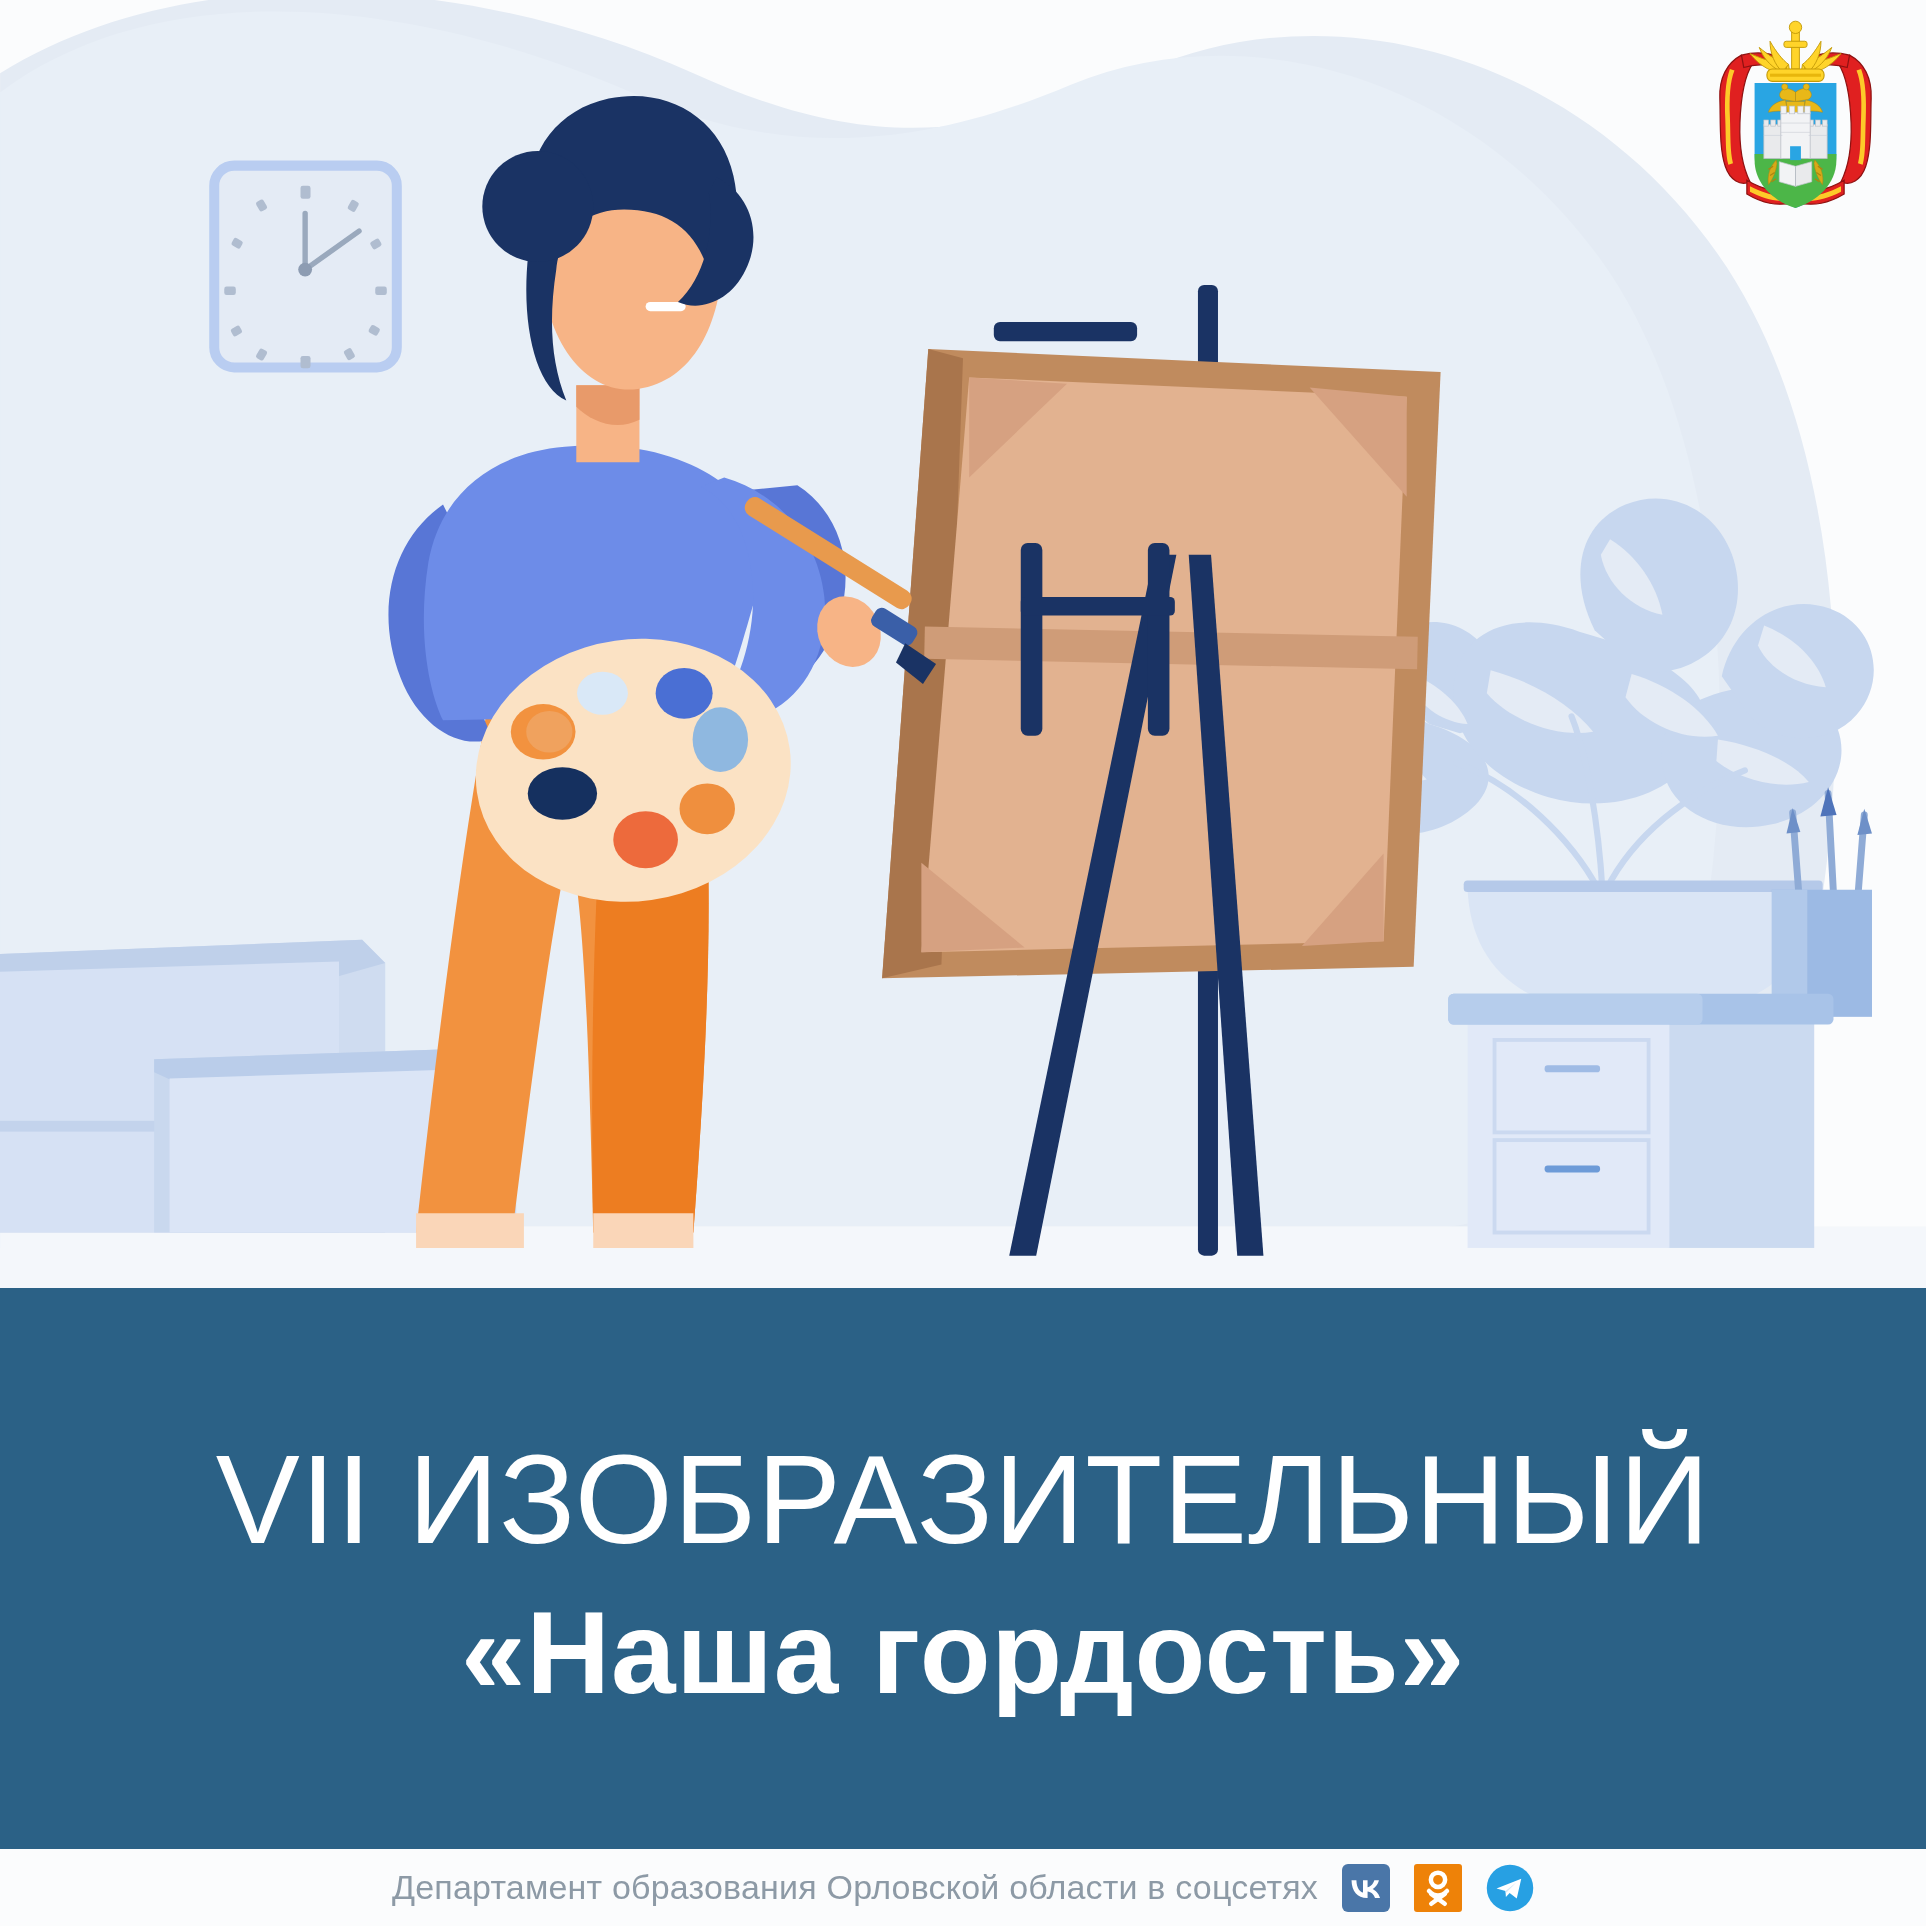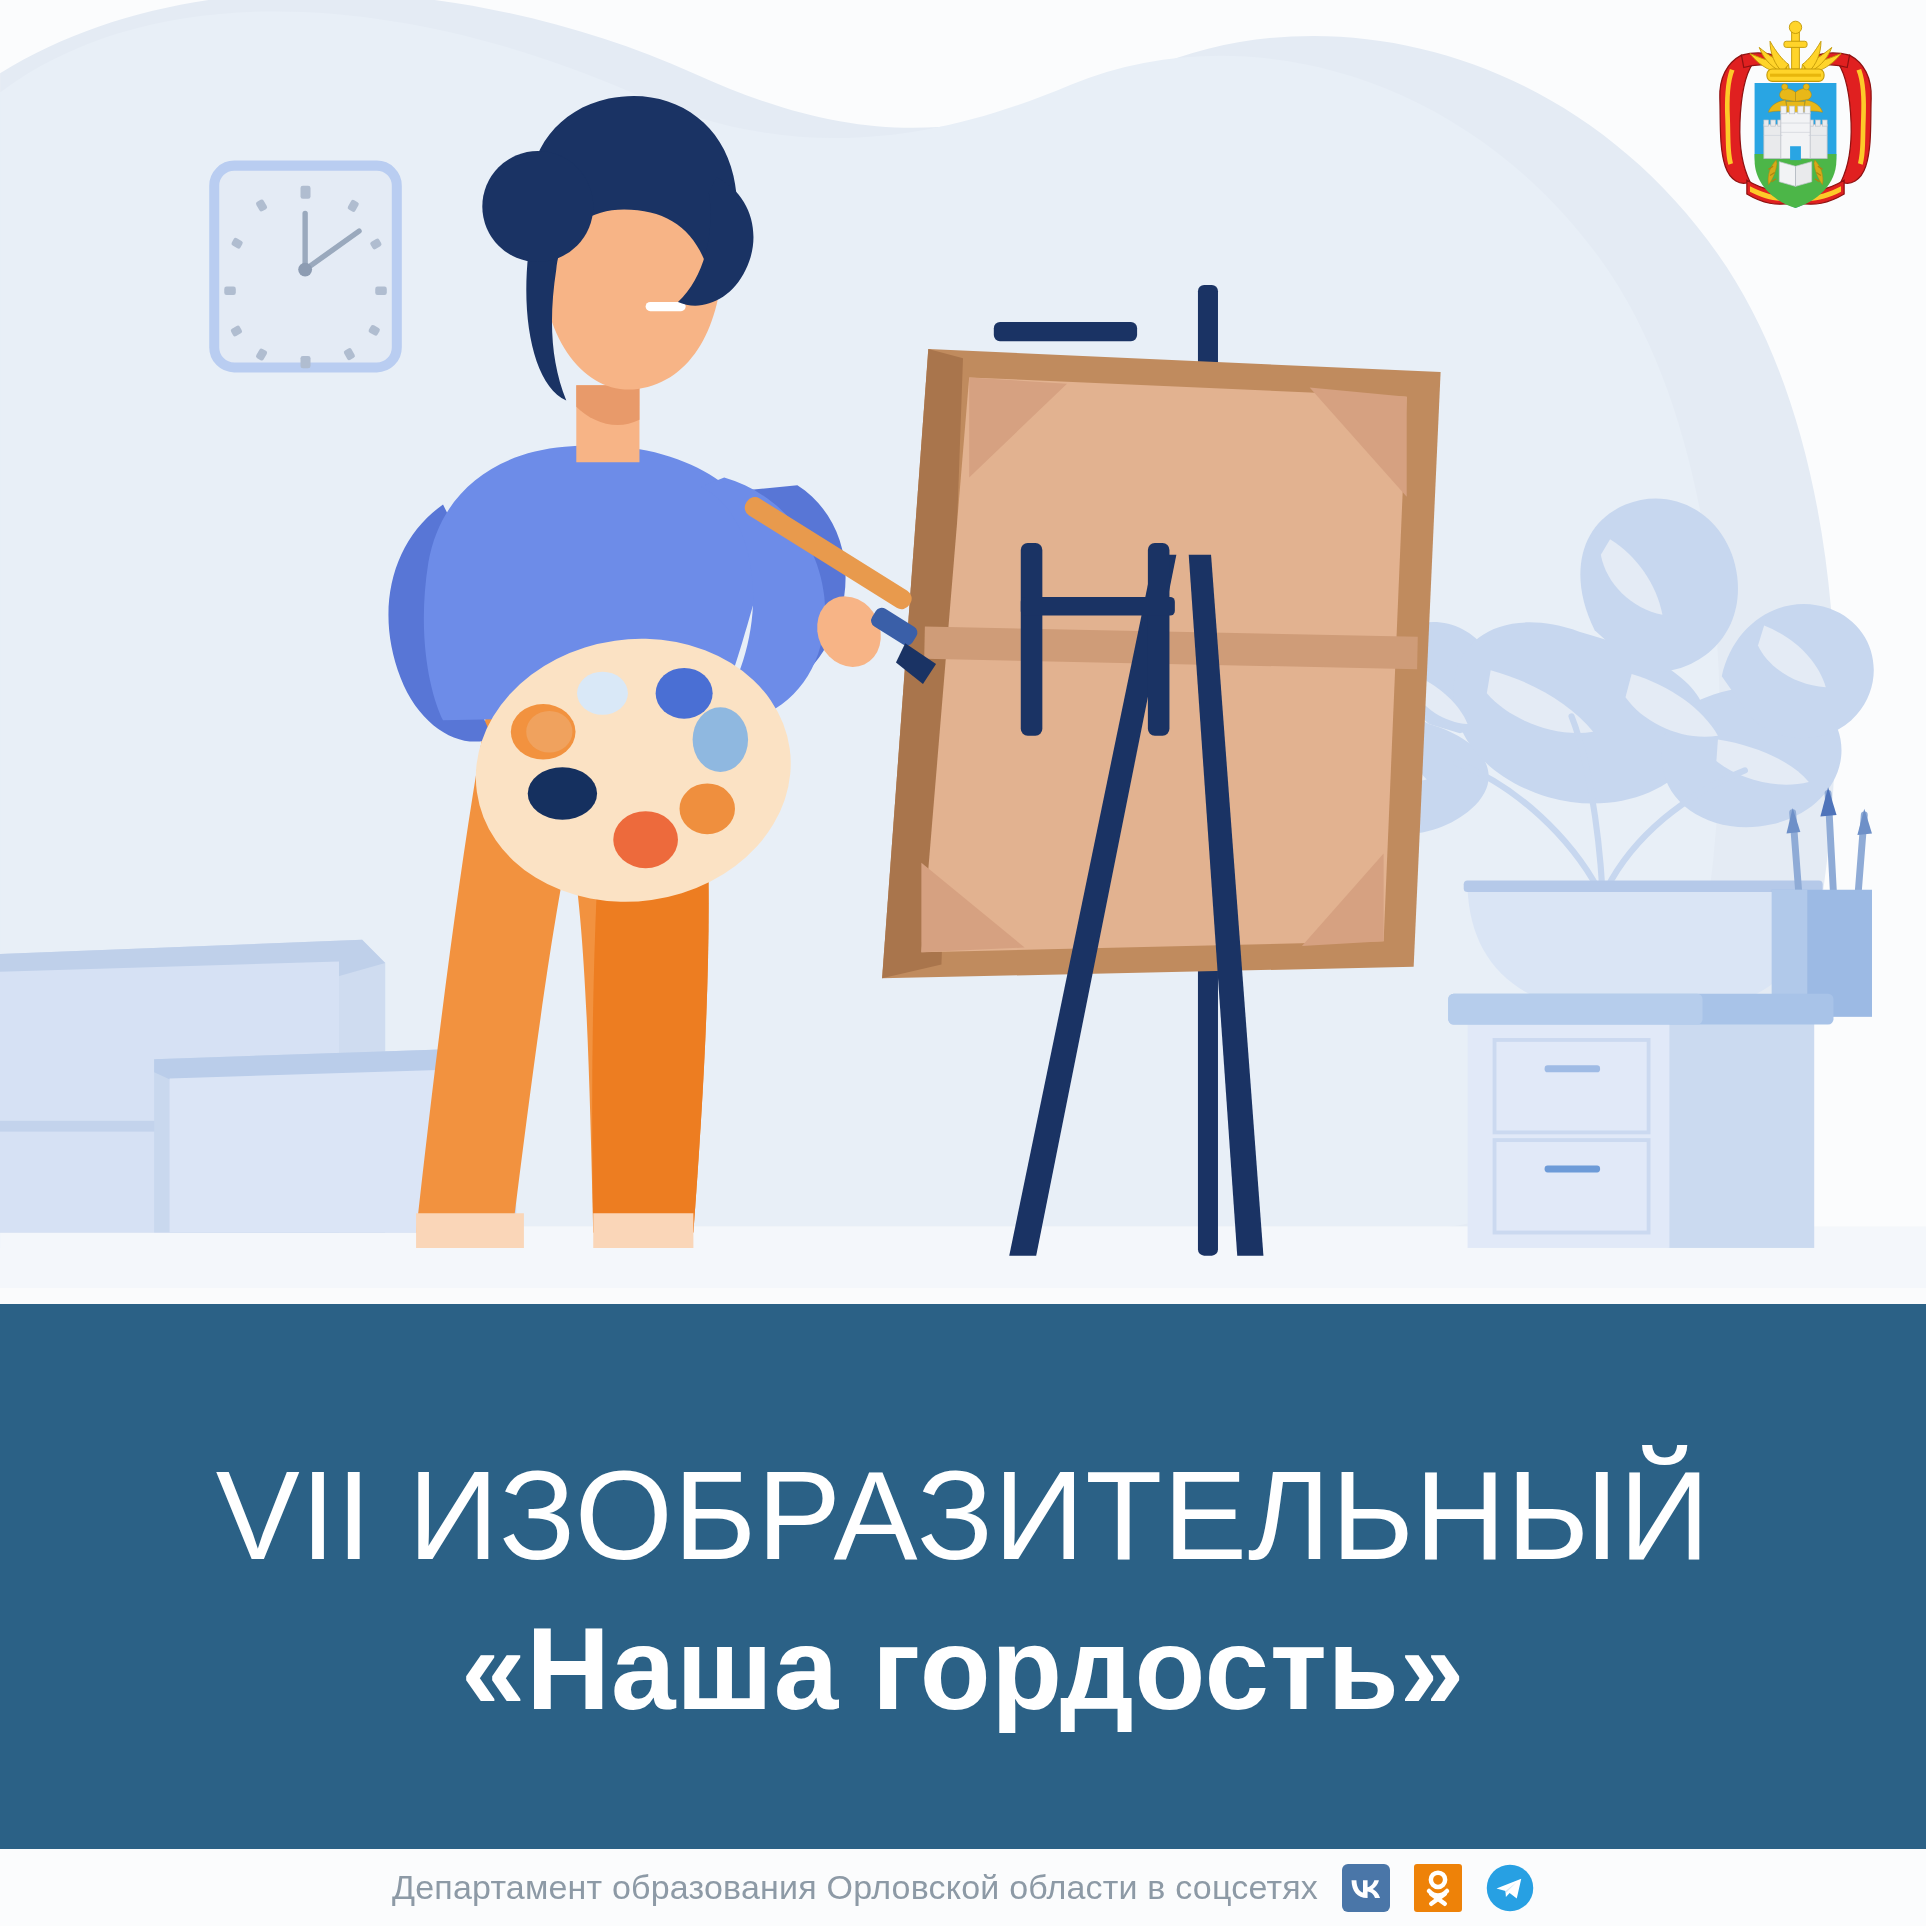--- a/index.html
+++ b/index.html
@@ -38,21 +38,20 @@
   .banner {
     position: absolute;
     left: 0; top: 1288px;
     width: 1926px; height: 561px;
     background: #2b6186;
     display: flex;
     flex-direction: column;
     align-items: center;
     justify-content: center;
     padding-top: 10.8px;
-    margin-top: 16px;
   }
   .title-line {
     color: #ffffff;
     font-family: "Liberation Sans", sans-serif;
     font-weight: 400;
     letter-spacing: 0.8px;
     text-align: center;
     white-space: nowrap;
     line-height: 1.0;
   }

